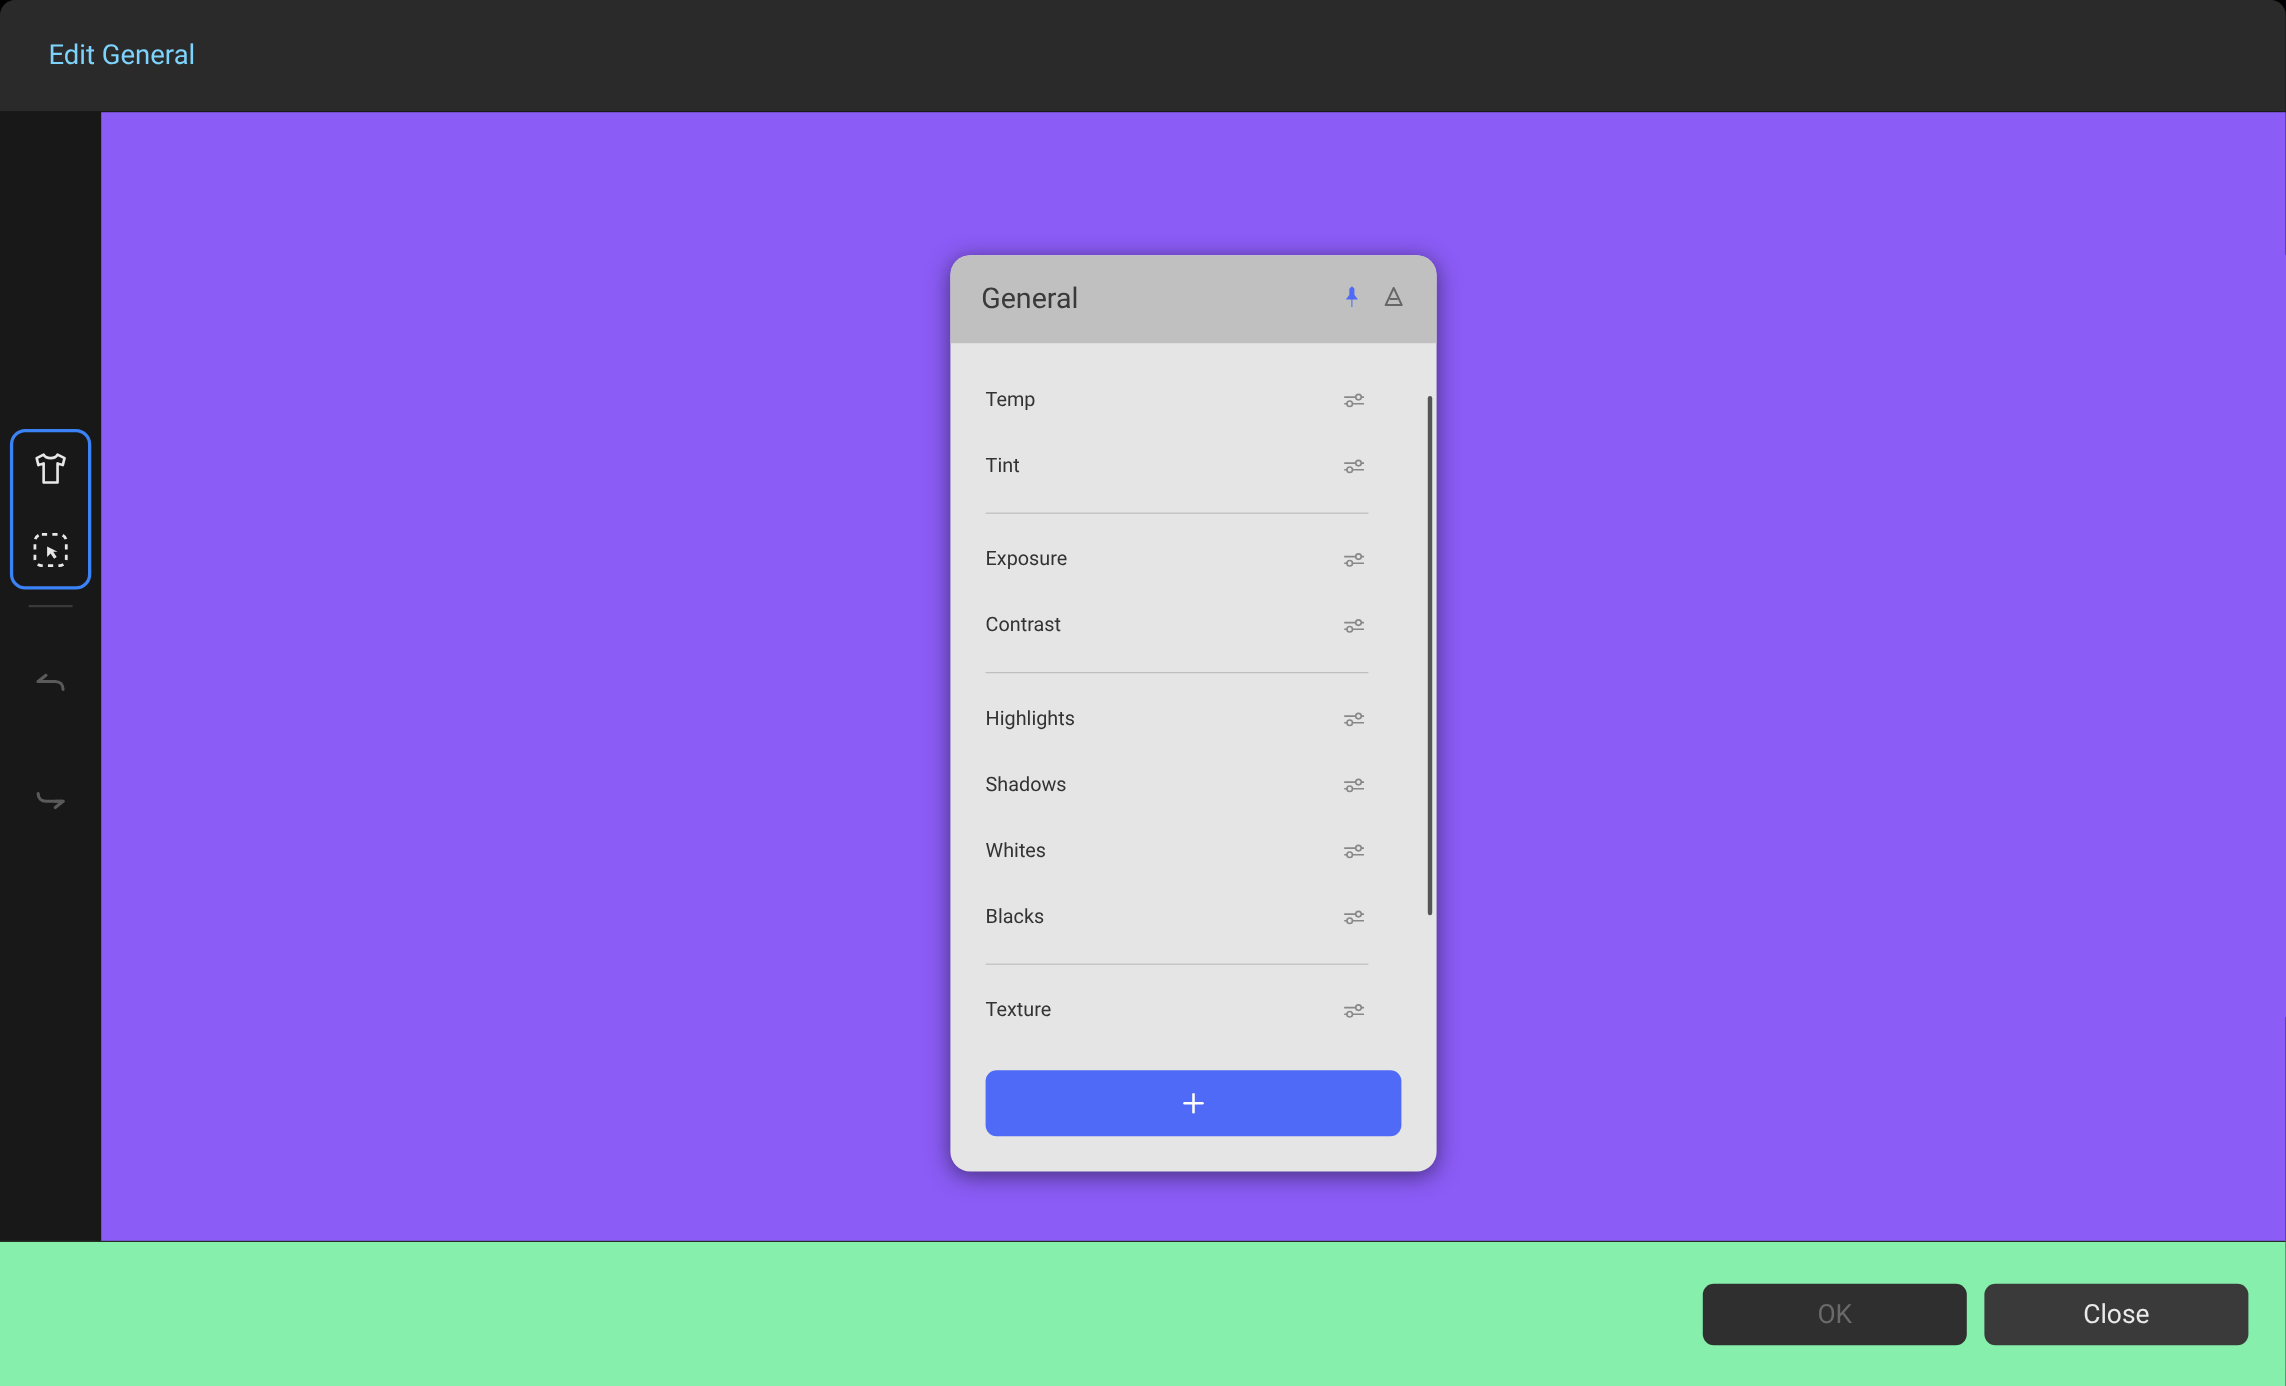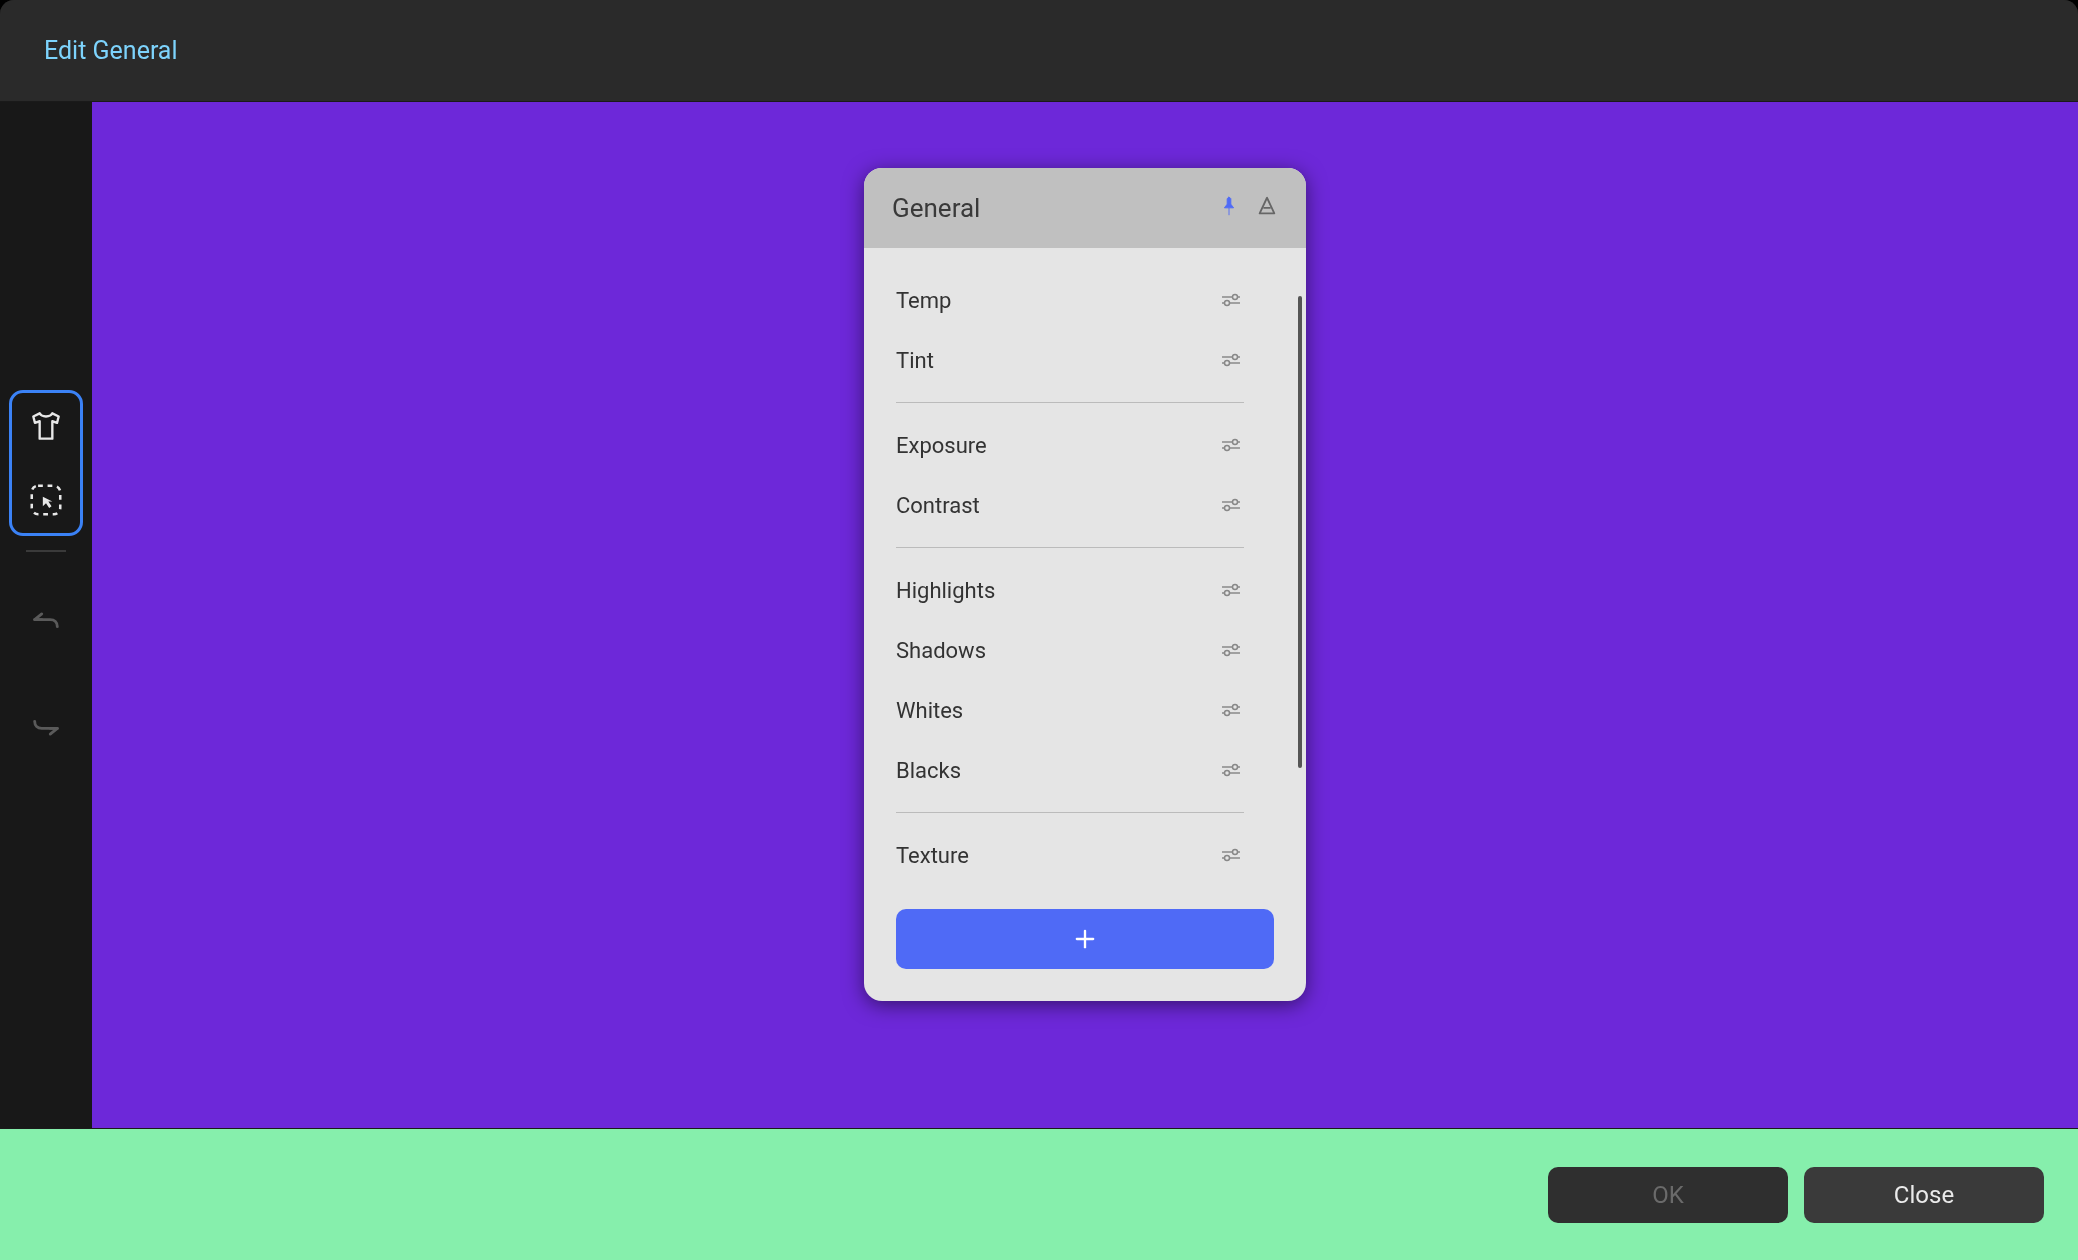--- a/index.html
+++ b/index.html
@@ -82,24 +82,24 @@
     flex-direction: column;
     align-items: center;
     padding: 36px 0;
     gap: 68px;
   }
   .sidebar-single .sidebar-icon svg path {
     stroke: #5a5a5a;
   }
   .content {
     flex: 1;
-    background: #6d28d9;
+    background: #8b5cf6;
     position: relative;
     display: flex;
-    align-items: flex-start;
+    align-items: center;
     justify-content: center;
     padding-top: 66px;
   }
   .panel {
     width: 442px;
     background: #e5e5e5;
     border-radius: 18px;
     overflow: hidden;
     display: flex;
     flex-direction: column;
@@ -143,21 +143,21 @@
   }
   .param-row {
     display: flex;
     align-items: center;
     justify-content: space-between;
     height: 60px;
     cursor: pointer;
   }
   .param-label {
     color: #333;
-    font-size: 22px;
+    font-size: 18px;
     font-weight: 400;
   }
   .param-icon {
     width: 26px;
     height: 26px;
     display: flex;
     align-items: center;
     justify-content: center;
   }
   .group-divider {

